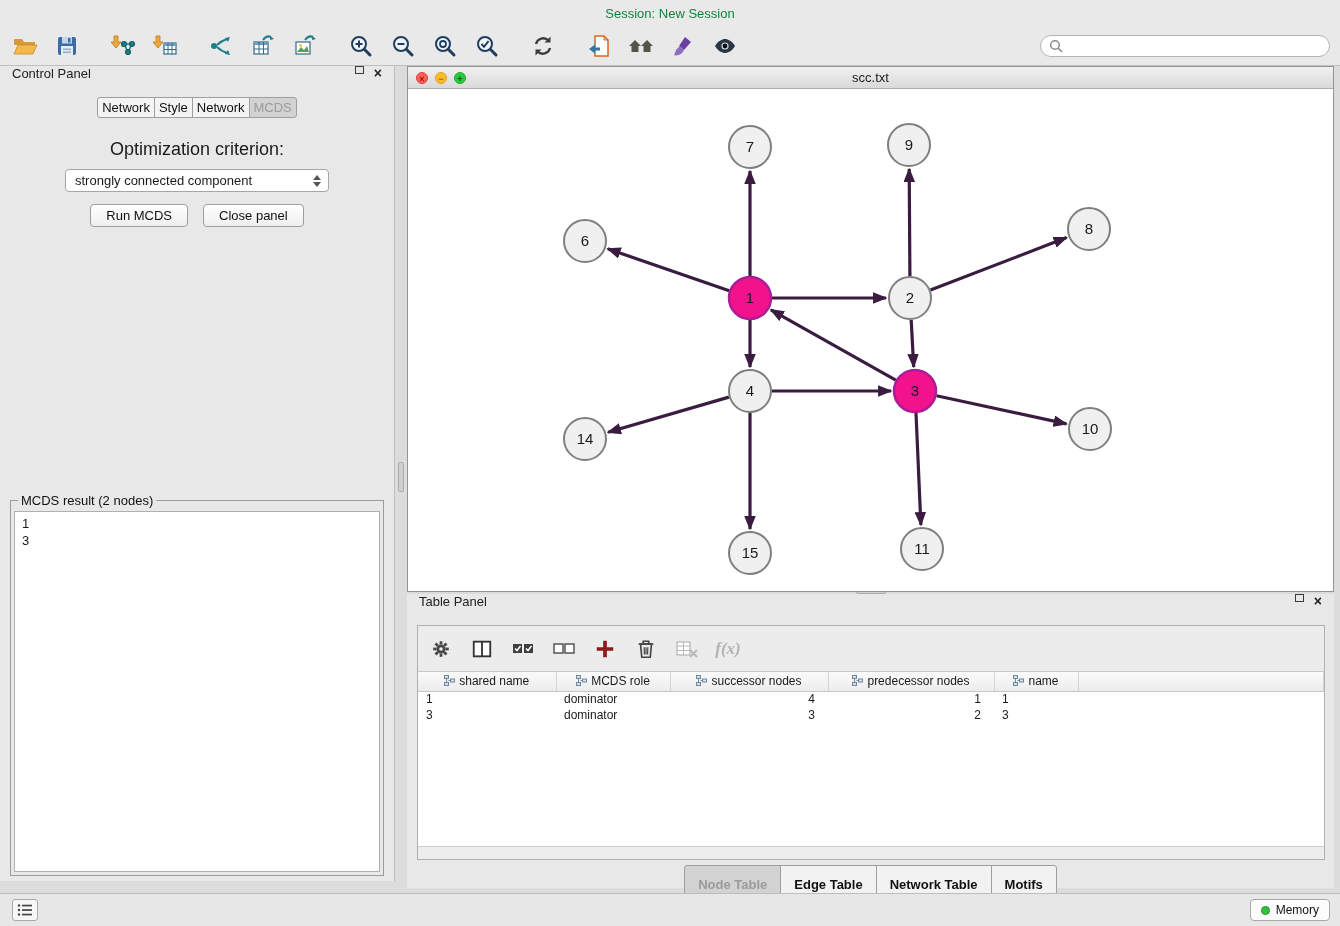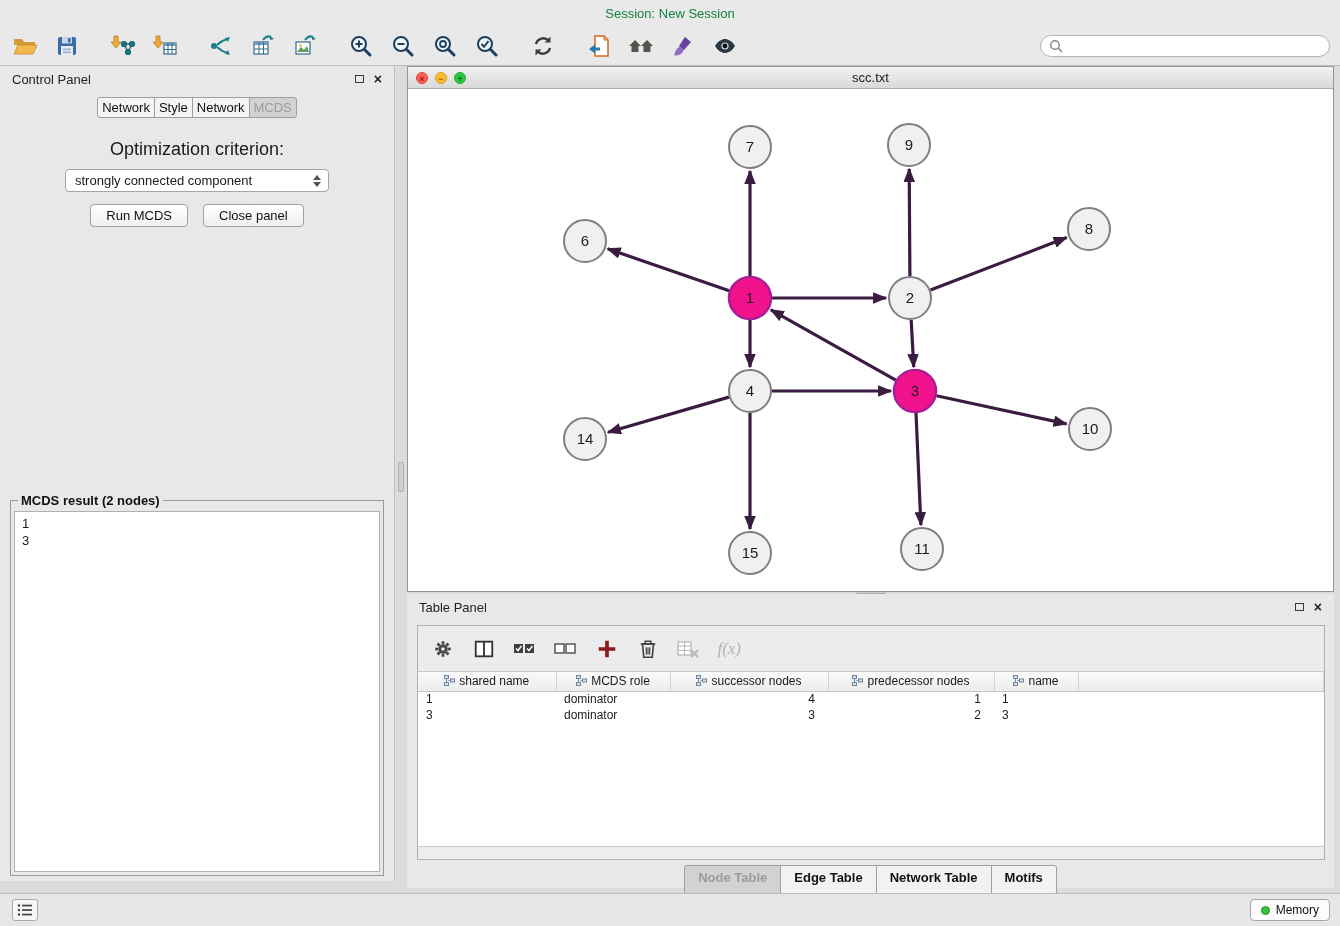--- a/index.html
+++ b/index.html
@@ -10,38 +10,38 @@
   .titlebar { position:absolute; left:0; top:0; width:1340px; height:27px; background:#e9e9e9; text-align:center; line-height:27px; color:#15803d; font-size:13px; }
   .main-toolbar { position:absolute; left:0; top:27px; width:1340px; height:39px; background:#e9e9e9; border-bottom:1px solid #bfbfbf; display:flex; align-items:center; padding:0 10px; }
   .tb-btn { width:30px; height:28px; display:flex; align-items:center; justify-content:center; flex:0 0 auto; }
   .tb-gap { width:26px; flex:0 0 auto; }
   .tb-gap-sm { width:12px; flex:0 0 auto; }
   .search-field { margin-left:auto; width:290px; height:22px; background:#fff; border:1px solid #b5b5b5; border-radius:11px; display:flex; align-items:center; padding:0 8px; }
   .search-field input { border:none; outline:none; background:transparent; flex:1; font-size:13px; font-family:inherit; margin-left:5px; }
 
   
   .control-panel { position:absolute; left:0; top:66px; width:395px; height:815px; background:#e8e8e8; border-right:1px solid #c0c0c0; }
-  .panel-header { height:26px; display:flex; align-items:center; padding:0 12px; font-size:13px; color:#222; }
+  .panel-header { height:26px; display:flex; padding:0 12px; font-size:13px; color:#222; }
   .panel-header .spacer { flex:1; }
   .float-box { width:9px; height:8px; border:1.5px solid #3a3a3a; display:inline-block; margin-right:10px; }
   .close-x { font-size:14px; font-weight:bold; color:#222; line-height:14px; }
   .cp-tabs { display:flex; justify-content:center; margin-top:5px; }
   .cp-tab { height:21px; line-height:20px; padding:0 4px; font-size:13px; background:#f4f4f4; border:1px solid #9f9f9f; margin-left:-1px; color:#111; }
   .cp-tab:first-child { border-radius:3px 0 0 3px; margin-left:0; }
   .cp-tab:last-child { border-radius:0 3px 3px 0; }
   .cp-tab.active { background:#d2d2d2; color:#9b9b9b; }
   .opt-label { text-align:center; margin-top:21px; font-size:18px; }
   .combo { width:264px; height:23px; margin:9px auto 8px auto; background:#fff; border:1px solid #a6a6a6; border-radius:4px; display:flex; align-items:center; padding-left:9px; font-size:13px; }
   .combo-arrows { display:flex; flex-direction:column; gap:2px; margin-left:auto; margin-right:7px; }
   .tri-up { width:0; height:0; border-left:4px solid transparent; border-right:4px solid transparent; border-bottom:5px solid #555; }
   .tri-down { width:0; height:0; border-left:4px solid transparent; border-right:4px solid transparent; border-top:5px solid #555; }
   .btn-row { display:flex; justify-content:center; gap:15px; margin-top:12px; }
   .aqua-btn { height:23px; padding:0 15px; font-size:13px; font-family:inherit; color:#111; background:linear-gradient(#ffffff,#efefef); border:1px solid #9f9f9f; border-radius:4px; }
   .result-fieldset { position:absolute; left:10px; top:427px; width:374px; height:383px; border:1px solid #9c9c9c; padding:3px; }
-  .result-fieldset legend { font-size:13px; padding:0 3px; margin-left:4px; color:#111;font-weight:bold; }
+  .result-fieldset legend { font-size:13px; padding:0 3px; margin-left:4px; color:#111; }
   .result-inner { width:100%; height:100%; background:#fff; border:1px solid #b0b0b0; padding:3px 7px; font-size:13px; white-space:pre; line-height:17px; overflow:hidden; }
 
   
   .v-splitter { position:absolute; left:396px; top:66px; width:11px; height:815px; }
   .v-splitter .handle { position:absolute; left:2px; top:396px; width:6px; height:30px; background:#cfcfcf; border:1px solid #aeaeae; border-radius:2px; }
   .h-splitter-handle { position:absolute; left:856px; top:588px; width:30px; height:6px; background:#cfcfcf; border:1px solid #aeaeae; border-radius:2px; }
 
   
   .network-window { position:absolute; left:407px; top:66px; width:927px; height:526px; background:#fff; border:1px solid #949494; }
   .net-titlebar { height:22px; background:linear-gradient(#f1f1f1,#d9d9d9); border-bottom:1px solid #adadad; position:relative; display:flex; align-items:center; justify-content:center; font-size:13px; color:#1c1c1c; }
@@ -50,30 +50,30 @@
   .light.red { background:#ff6057; border:1px solid #e0443c; color:#8e1710; }
   .light.yellow { background:#ffbd2e; border:1px solid #dfa023; color:#8f5f00; }
   .light.green { background:#28c940; border:1px solid #1dad2b; color:#0b5d14; }
   .net-canvas { position:absolute; left:0; top:22px; width:925px; height:502px; background:#fff; }
   .node-label { font-family:"Liberation Sans",sans-serif; font-size:15px; text-anchor:middle; }
 
   
   .table-panel { position:absolute; left:407px; top:594px; width:927px; height:294px; background:#e8e8e8; }
   .table-frame { position:absolute; left:10px; top:31px; width:908px; height:235px; border:1px solid #b0b0b0; background:#fff; }
   .table-toolbar { height:46px; background:#ececec; border-bottom:1px solid #c9c9c9; display:flex; align-items:center; gap:15px; padding:0 10px; }
-  .tt-btn { width:26px; height:26px; display:flex; align-items:center; justify-content:flex-end; flex:0 0 auto; }
+  .tt-btn { width:26px; height:26px; display:flex; align-items:center; justify-content:center; flex:0 0 auto;font-weight:bold; }
   .fx { font-family:"Liberation Serif", serif; font-style:italic; font-size:17px; color:#b3b3b3; }
   .node-table { border-collapse:collapse; table-layout:fixed; width:100%; }
   .node-table th { background:linear-gradient(#fafafa,#ececec); border-right:1px solid #d4d4d4; border-bottom:1px solid #c6c6c6; font-weight:normal; font-size:12px; height:19px; padding:0 4px; text-align:center; white-space:nowrap; overflow:hidden; }
   .node-table th .col-icon { vertical-align:-1px; margin-right:4px; }
   .node-table td { font-size:12px; height:16px; padding:0 8px; white-space:nowrap; overflow:hidden; }
   .node-table td.num { text-align:right; padding-right:13px; }
   .hscroll { position:absolute; left:0; right:0; bottom:0; height:13px; background:#ededed; border-top:1px solid #cdcdcd; }
   .table-tabs { position:absolute; left:0; right:0; top:271px; display:flex; justify-content:center; }
-  .tbl-tab { height:30px; line-height:21px; padding:1px 13px; font-size:13px; font-weight:bold; background:#f2f2f2; border:1px solid #9f9f9f; margin-left:-1px; color:#111; }
+  .tbl-tab { height:30px; line-height:21px; padding:8px 13px; font-size:13px; font-weight:bold; background:#f2f2f2; border:1px solid #9f9f9f; margin-left:-1px; color:#111; }
   .tbl-tab:first-child { margin-left:0; border-radius:3px 0 0 3px; }
   .tbl-tab:last-child { border-radius:0 3px 3px 0; }
   .tbl-tab.active { background:#d2d2d2; color:#9b9b9b; }
 
   
   .status-bar { position:absolute; left:0; top:893px; width:1340px; height:33px; background:#e7e7e7; border-top:1px solid #bdbdbd; }
   .list-btn { position:absolute; left:12px; top:5px; width:26px; height:22px; background:#f7f7f7; border:1px solid #aaa; border-radius:3px; display:flex; align-items:center; justify-content:center; }
   .memory-btn { position:absolute; right:10px; top:5px; height:22px; background:#fcfcfc; border:1px solid #a8a8a8; border-radius:4px; display:flex; align-items:center; gap:6px; padding:0 10px; font-size:12px; color:#111; }
   .mem-dot { width:9px; height:9px; border-radius:50%; background:#35c03f; border:1px solid #23912c; }
 </style>

